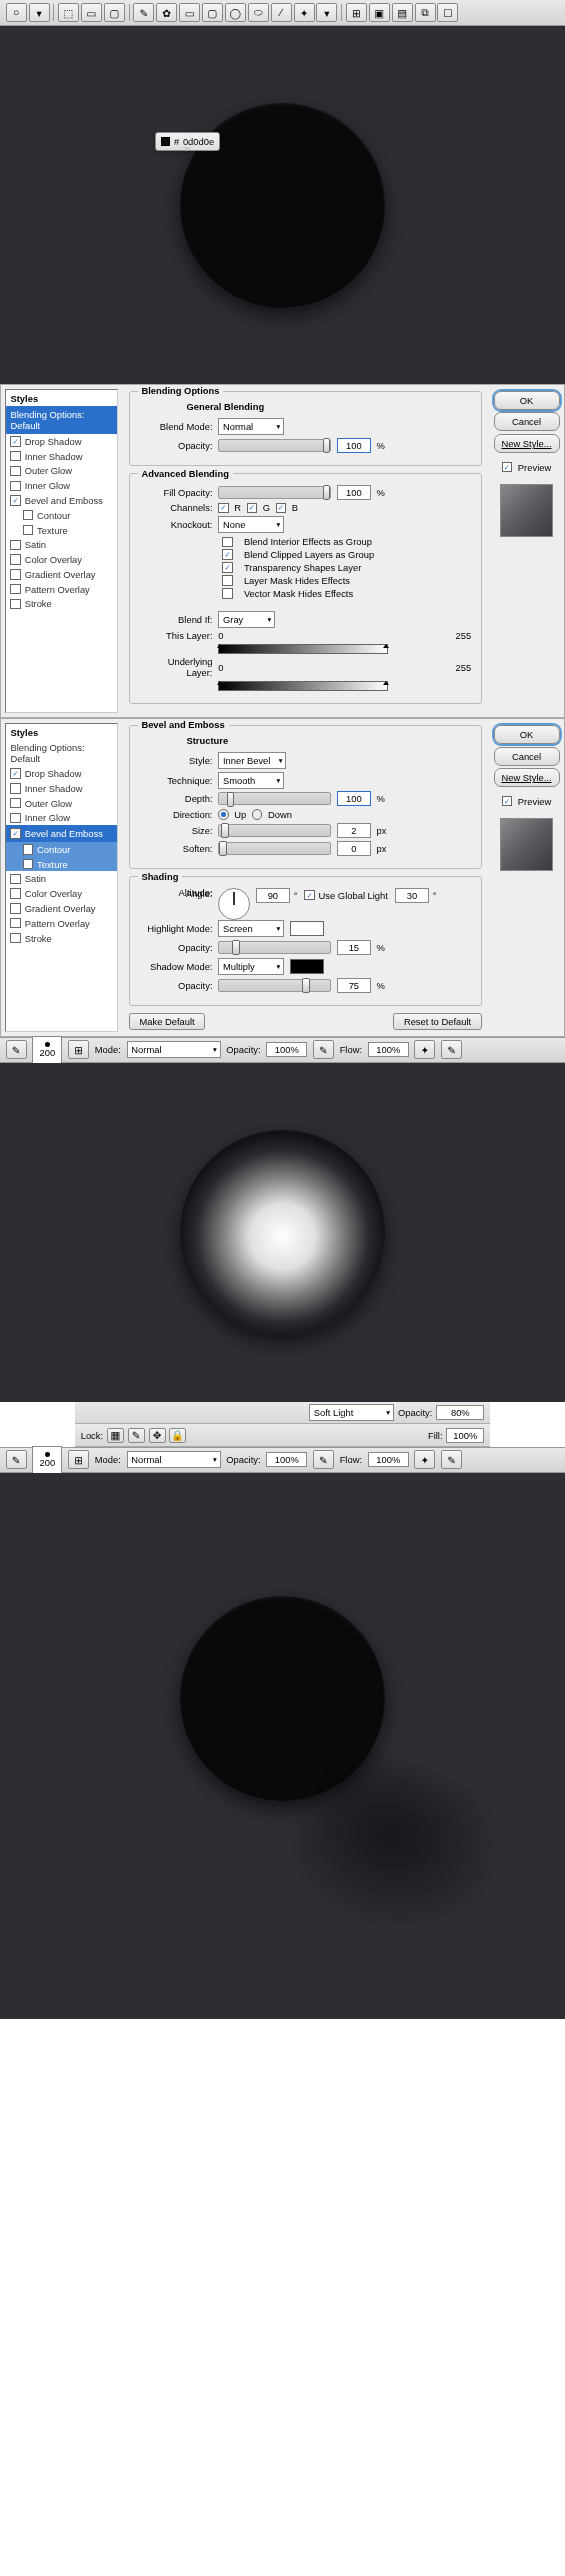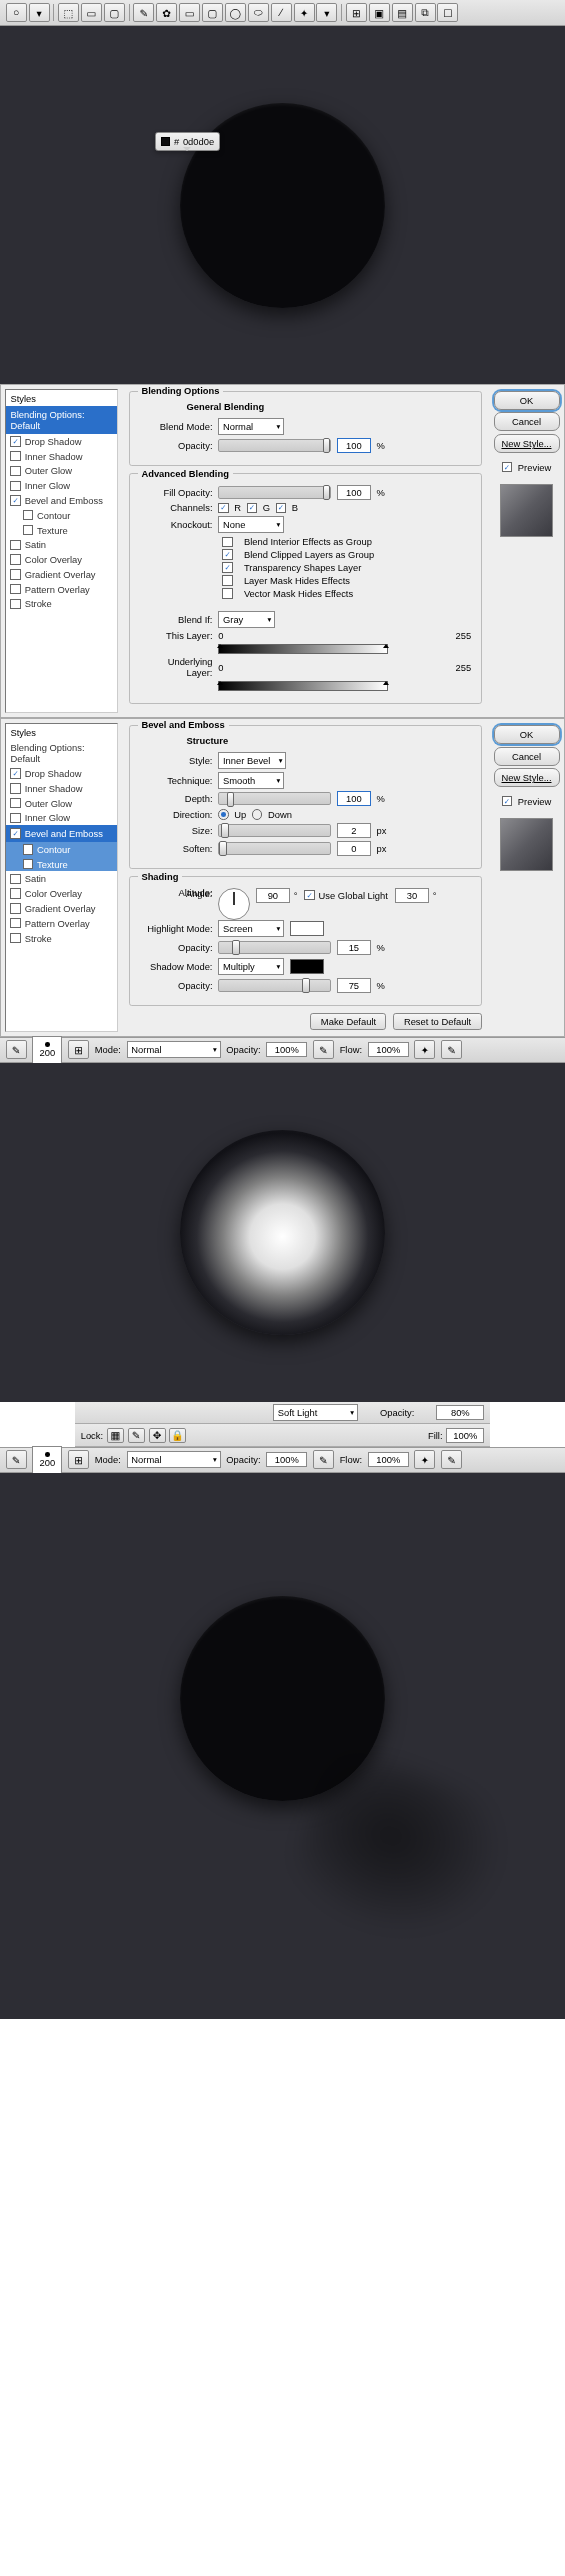--- a/index.html
+++ b/index.html
@@ -10,21 +10,21 @@
 .tb-sep{width:0.9px;height:17px;background:#999;margin:0 1.9px}
 
 .canvas{background:#2d2d34;position:relative;display:flex;align-items:center;justify-content:center}
 .knob{width:205px;height:205px;border-radius:50%;background:radial-gradient(circle at 50% 50%, #09090c 0%, #09090c 78%, #1c1c21 82%, #3a3a42 88%, #2a2a30 94%, #1a1a20 100%);box-shadow:0 7.5px 19px rgba(0,0,0,.6), inset 0 1.9px 3.8px rgba(255,255,255,.05)}
 .tooltip{position:absolute;top:106px;left:155px;background:linear-gradient(#f2f2f2,#ddd);border:0.9px solid #888;border-radius:2.8px;padding:2.8px 4.7px;display:flex;align-items:center;gap:3.8px;box-shadow:0 1.9px 5.7px rgba(0,0,0,.3)}
 .tooltip::after{content:"";position:absolute;bottom:-5.7px;left:50%;margin-left:-4.7px;border:4.7px solid transparent;border-top:4.7px solid #ccc}
 .swatch{width:9.4px;height:9.4px;background:#0d0d0e;border:0.9px solid #000}
 
 .dlg{display:flex;border:0.9px solid #aaa;background:#eee;margin:0}
 .styles-pane{width:113px;background:#fff;border:0.9px inset #ccc;margin:3.8px}
-.styles-hdr{background:#fff;color:#000;padding:2.8px 4.7px;font-weight:400}
+.styles-hdr{background:#fff;color:#000;padding:2.8px 4.7px;font-weight:700}
 .style-active{background:#2a6fc9;color:#fff;padding:2.8px 4.7px}
 .style-item{padding:1.9px 4.7px;display:flex;align-items:center;gap:3.8px;color:#333}
 .style-item.indent{padding-left:17px}
 .chk{width:10.4px;height:10.4px;border:0.9px solid #666;background:#fff;display:inline-flex;align-items:center;justify-content:center;font-size:7.5px;line-height:7.5px}
 .chk.on::before{content:"✓";color:#2a6fc9}
 .mid{flex:1;padding:5.7px 7.5px}
 .fieldset{border:0.9px solid #bbb;border-radius:2.8px;padding:7.5px 9.4px 9.4px;margin-bottom:7.5px;position:relative}
 .legend{position:absolute;top:-6.6px;left:7.5px;background:#eee;padding:0 3.8px;font-weight:bold;font-size:9.4px}
 .sublegend{font-weight:bold;font-size:9.4px;margin:1.9px 0 5.7px 47px}
 .row{display:flex;align-items:center;gap:5.7px;margin:2.8px 0;font-size:9.4px}
@@ -50,21 +50,21 @@
 .anglewheel{width:32px;height:32px;border:0.9px solid #888;border-radius:50%;position:relative;background:#fff}
 .anglewheel::after{content:"";position:absolute;width:1.9px;height:13px;background:#333;top:2.8px;left:50%;margin-left:-0.9px;transform-origin:50% 13px;transform:rotate(0deg)}
 .contour{width:38px;height:19px;border:0.9px solid #666;background:linear-gradient(135deg,#000 48%,#fff 52%);position:relative}
 .contour::after{content:"▾";position:absolute;right:-13px;top:1.9px;font-size:8.5px}
 .colorsw{width:34px;height:15px;border:0.9px solid #666;display:inline-block}
 .smlbtn{padding:1.9px 9.4px;border:0.9px solid #888;border-radius:2.8px;background:linear-gradient(#f6f6f6,#ddd);font-size:9.4px}
 
 .optbar{display:flex;align-items:center;gap:5.7px;padding:3.8px 5.7px;background:linear-gradient(#e8e8e8,#d4d4d4);border-top:0.9px solid #999;border-bottom:0.9px solid #999;height:26px;font-size:9.4px}
 .brushprev{width:30px;height:28px;border:0.9px solid #888;background:#fff;display:flex;flex-direction:column;align-items:center;justify-content:center;font-size:7.5px}
 .brushprev .dot{width:4.7px;height:4.7px;background:#000;border-radius:50%}
-.layerbar{display:flex;align-items:center;gap:22px;padding:3.8px 5.7px;background:linear-gradient(#eaeaea,#d8d8d8);border-bottom:0.9px solid #aaa;height:22.6px;font-size:9.4px;justify-content:flex-end}
+.layerbar{display:flex;align-items:center;gap:4px;padding:3.8px 5.7px;background:linear-gradient(#eaeaea,#d8d8d8);border-bottom:0.9px solid #aaa;height:22.6px;font-size:9.4px;justify-content:flex-end}
 .glow{width:205px;height:205px;border-radius:50%;background:radial-gradient(circle at 50% 52%, #fff 0%, #e0e0e0 22%, #808080 40%, #2a2a30 58%, #111116 70%, #1c1c21 82%, #3a3a42 88%, #2a2a30 94%, #1a1a20 100%);box-shadow:0 7.5px 19px rgba(0,0,0,.6)}
 .smudged{position:relative}
 .smudge{position:absolute;width:207px;height:170px;right:57px;bottom:75px;background:radial-gradient(ellipse at 40% 40%, rgba(0,0,0,.5) 0%, rgba(0,0,0,.3) 30%, rgba(0,0,0,0) 65%);filter:blur(11.3px);transform:rotate(20deg)}
 </style>
 </head>
 <body>
 
 <div class="toolbar">
   <span class="tb-btn">○</span>
   <span class="tb-btn">▾</span>
@@ -406,21 +406,21 @@
         </div>
       <div class="row">
           <span class="lbl">Opacity:</span>
         <span class="slider">
             <span class="thumb" style="left:75%"></span>
           </span>
         <span class="numbox plain">75</span>
         <span class="unit">%</span>
         </div>
     </div>
-    <div style="text-align:center;display:flex;gap:7px;justify-content:flex-end">
+    <div style="text-align:center;display:flex;gap:7px;justify-content:space-between">
       <span class="smlbtn">Make Default</span>
       <span class="smlbtn">Reset to Default</span>
     </div>
   </div>
   <div class="btncol">
     <div class="btn def">OK</div>
     <div class="btn">Cancel</div>
     <div class="btn" style="text-decoration:underline">New Style...</div>
     <div class="row" style="margin-top:5.7px">
         <span class="chk on"></span>

